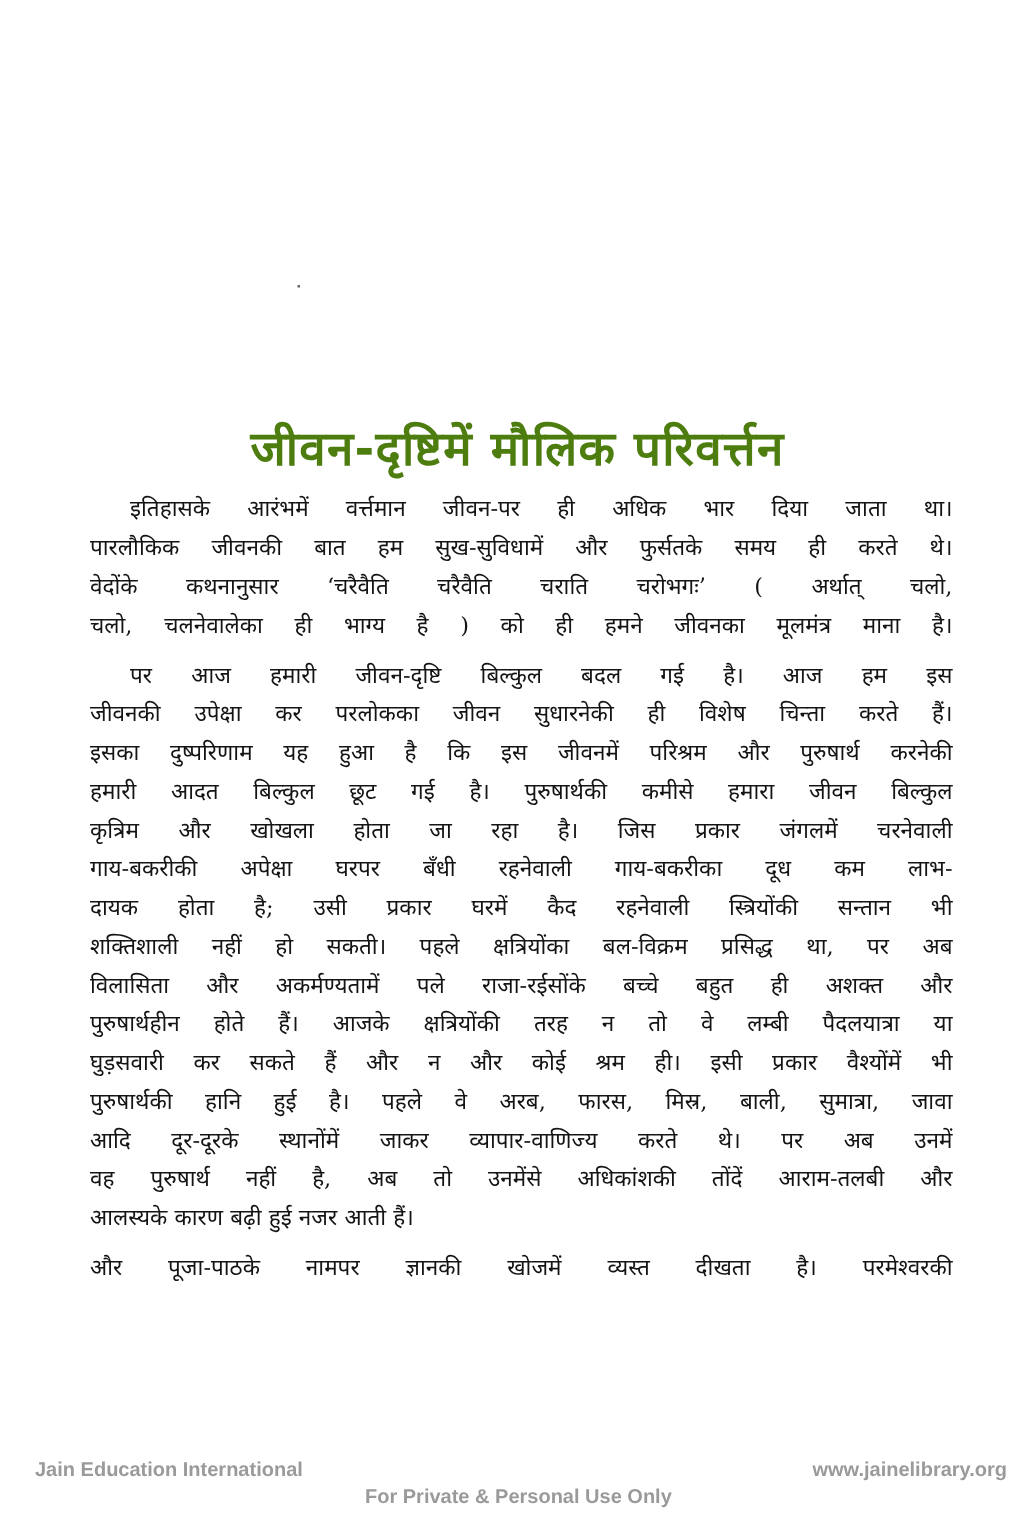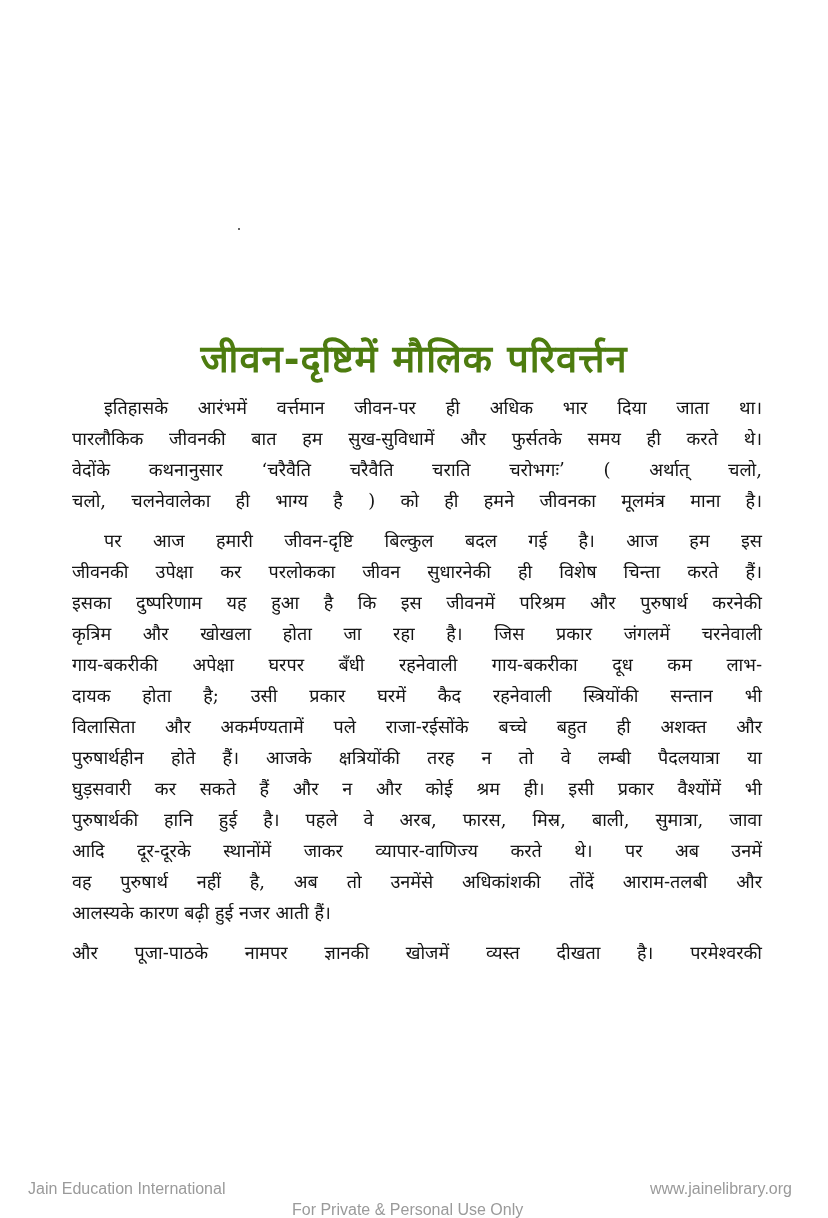--- a/index.html
+++ b/index.html
@@ -20,21 +20,21 @@
       line-height: 31px; height: 31px; text-align: justify; text-align-last: justify;
       overflow: visible;
     }
     .line.indent { padding-left: 32px; }
     .line.last { text-align-last: left; }
     .para { margin-bottom: 9px; }
     .footer {
       position: absolute; top: 1168px; left: 0; width: 828px; height: 20px;
       font-family: "Liberation Sans", sans-serif; font-size: 16px; color: #9a9a9a;
     }
-    .footer span { position: absolute; top: 12px; }
+    .footer span { position: absolute; top: 0; font-weight: bold; }
     .f1 { left: 28px; }
     .f2 { left: 292px; margin-top: 21px; }
     .f3 { left: 650px; }
     .speck { position: absolute; left: 238px; top: 228px; width: 2px; height: 2px; background: #666; }
   </style>
 </head>
 <body>
 
 <div class="speck"></div>
 
@@ -44,23 +44,25 @@
   <div class="para">
     <span class="line indent">इतिहासके आरंभमें वर्त्तमान जीवन-पर ही अधिक भार दिया जाता था।</span>
     <span class="line">पारलौकिक जीवनकी बात हम सुख-सुविधामें और फुर्सतके समय ही करते थे।</span>
     <span class="line">वेदोंके कथनानुसार ‘चरैवैति चरैवैति चराति चरोभगः’ ( अर्थात् चलो,</span>
     <span class="line">चलो, चलनेवालेका ही भाग्य है ) को ही हमने जीवनका मूलमंत्र माना है।</span>
   </div>
   <div class="para">
     <span class="line indent">पर आज हमारी जीवन-दृष्टि बिल्कुल बदल गई है। आज हम इस</span>
     <span class="line">जीवनकी उपेक्षा कर परलोकका जीवन सुधारनेकी ही विशेष चिन्ता करते हैं।</span>
     <span class="line">इसका दुष्परिणाम यह हुआ है कि इस जीवनमें परिश्रम और पुरुषार्थ करनेकी</span>
+    <span class="line">हमारी आदत बिल्कुल छूट गई है। पुरुषार्थकी कमीसे हमारा जीवन बिल्कुल</span>
     <span class="line">कृत्रिम और खोखला होता जा रहा है। जिस प्रकार जंगलमें चरनेवाली</span>
     <span class="line">गाय-बकरीकी अपेक्षा घरपर बँधी रहनेवाली गाय-बकरीका दूध कम लाभ-</span>
     <span class="line">दायक होता है; उसी प्रकार घरमें कैद रहनेवाली स्त्रियोंकी सन्तान भी</span>
+    <span class="line">शक्तिशाली नहीं हो सकती। पहले क्षत्रियोंका बल-विक्रम प्रसिद्ध था, पर अब</span>
     <span class="line">विलासिता और अकर्मण्यतामें पले राजा-रईसोंके बच्चे बहुत ही अशक्त और</span>
     <span class="line">पुरुषार्थहीन होते हैं। आजके क्षत्रियोंकी तरह न तो वे लम्बी पैदलयात्रा या</span>
     <span class="line">घुड़सवारी कर सकते हैं और न और कोई श्रम ही। इसी प्रकार वैश्योंमें भी</span>
     <span class="line">पुरुषार्थकी हानि हुई है। पहले वे अरब, फारस, मिस्र, बाली, सुमात्रा, जावा</span>
     <span class="line">आदि दूर-दूरके स्थानोंमें जाकर व्यापार-वाणिज्य करते थे। पर अब उनमें</span>
     <span class="line">वह पुरुषार्थ नहीं है, अब तो उनमेंसे अधिकांशकी तोंदें आराम-तलबी और</span>
     <span class="line last">आलस्यके कारण बढ़ी हुई नजर आती हैं।</span>
   </div>
   <div class="para">
     <span class="line">और पूजा-पाठके नामपर ज्ञानकी खोजमें व्यस्त दीखता है। परमेश्वरकी</span>

